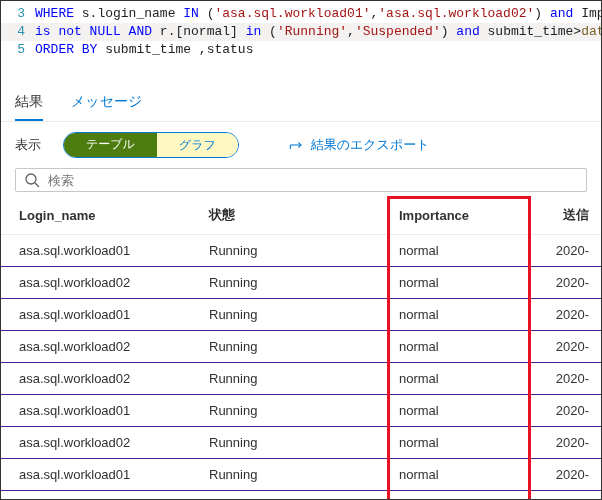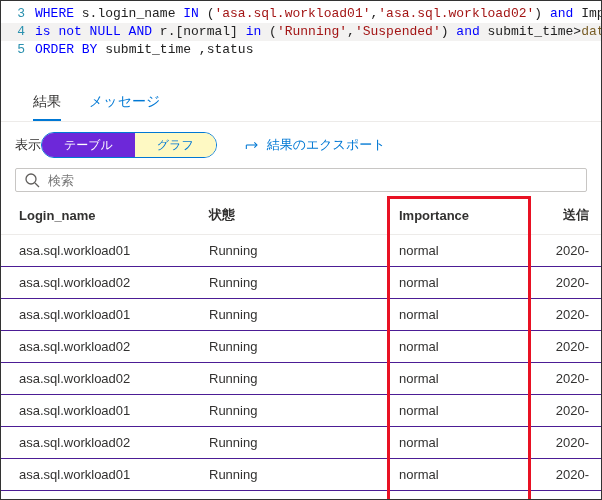--- a/index.html
+++ b/index.html
@@ -45,46 +45,45 @@
   .tab {
     padding-bottom: 8px;
     font-size: 14px;
     color: #605e5c;
     cursor: pointer;
   }
   .tab.active {
     color: #323130;
     border-bottom: 2px solid #0078d4;
     font-weight: 400;
-    margin-left: 18px;
   }
   .tab.msg { color: #0078d4; }
   .toolbar {
     display: flex;
     align-items: center;
     padding: 10px 14px;
-    gap: 0;
+    gap: 22px;
   }
   .tb-label { font-size: 13px; color: #323130; }
   .pill-group {
     display: inline-flex;
     border-radius: 14px;
     overflow: hidden;
     border: 1px solid #0078d4;
     height: 26px;
   }
   .pill {
     padding: 3px 22px;
     font-size: 12px;
     background: #fef9c3;
     color: #0078d4;
     cursor: pointer;
     line-height: 18px;
   }
-  .pill.active { background: #6d28d9; color: #fff; }
+  .pill.active { background: #4d7c0f; color: #fff; font-family: Liberation Mono, monospace; }
   .export {
     margin-left: 28px;
     color: #0078d4;
     font-size: 13px;
     display: inline-flex;
     align-items: center;
     gap: 6px;
     cursor: pointer;
   }
   .export svg { width: 16px; height: 14px; }

